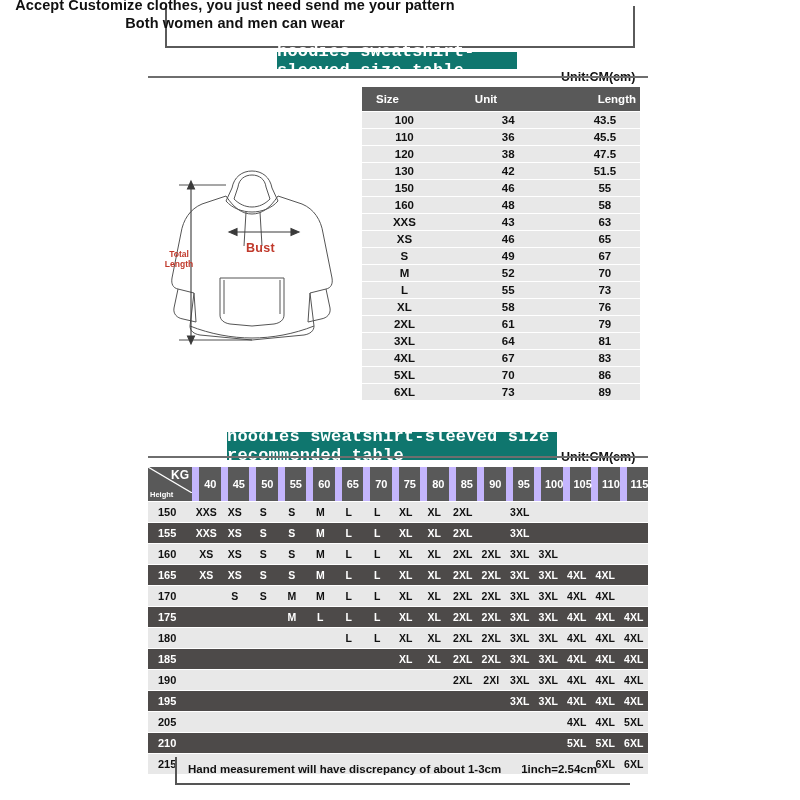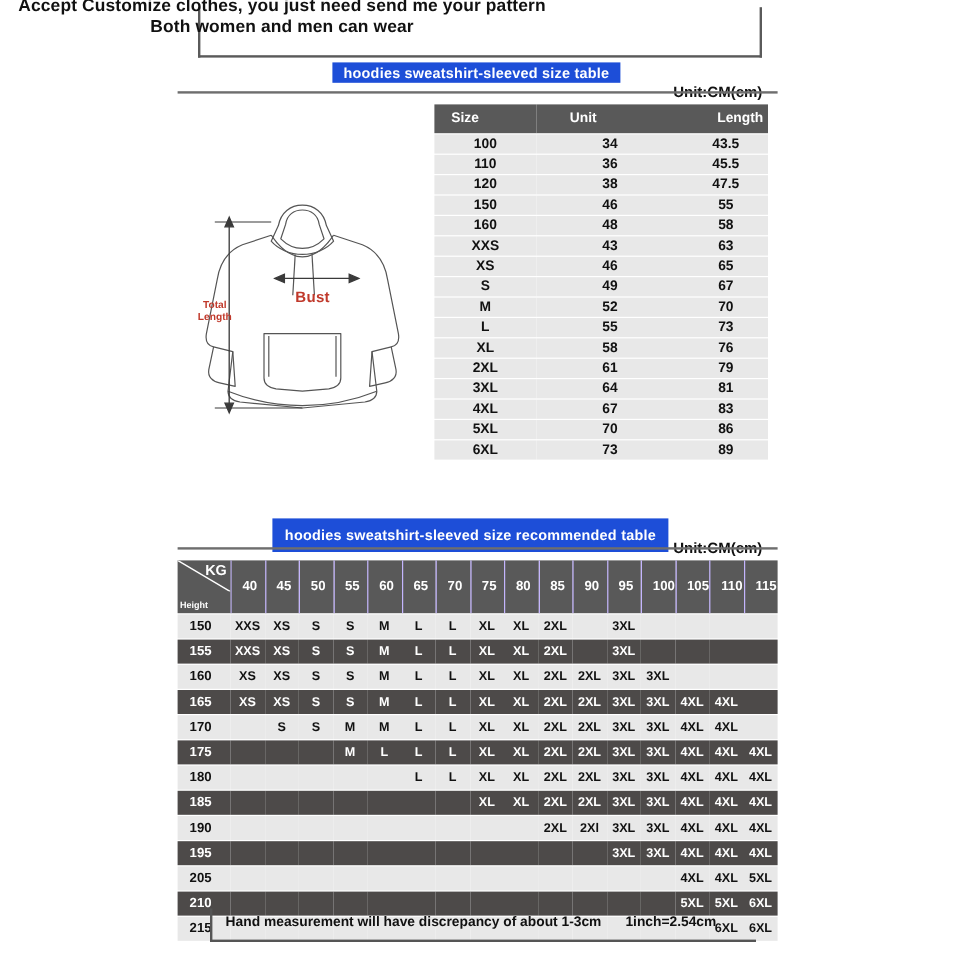--- a/index.html
+++ b/index.html
@@ -45,28 +45,29 @@
     font-weight: bold;
     line-height: 18px;
     letter-spacing: 0.1px;
     color: #111;
   }
   .top-banner-text .l2 { display: block; }
 
   
   .sec-bar {
     position: absolute;
-    background: #1d4ed8;
+    background: #0f766e;
     color: #ffffff;
-    font-size: 12px;
+    font-size: 17px;
     font-weight: bold;
     display: flex;
     align-items: center;
     justify-content: center;
     letter-spacing: 0.2px;
+    font-family: Liberation Mono, monospace;
   }
   .sec-unit {
     position: absolute;
     font-size: 12.5px;
     font-weight: bold;
     color: #111;
     margin-top: 16px;
   }
   .rule {
     position: absolute;
@@ -153,23 +154,23 @@
     padding: 0;
     background: #595959;
     position: relative;
   }
   .rec-table th.wcol {
     background: #595959;
     color: #fff;
     font-weight: bold;
     font-size: 11px;
     height: 26px;
-    padding: 9px;
-    text-align: left;
-    border-left: 1px solid #c4b5fd;
+    padding: 4px;
+    text-align: right;
+    border-left: 7px solid #c4b5fd;
   }
   .corner-inner { position: absolute; inset: 0; }
   .corner-kg {
     position: absolute; right: 3px; top: 1px;
     color: #fff; font-size: 12px; font-weight: bold; padding-left: 12px;
   }
   .corner-h {
     position: absolute; left: 2px; bottom: 2px;
     color: #fff; font-size: 7.5px; font-weight: bold;
   }
@@ -288,20 +289,25 @@
         </tr>
         <tr>
           <td class="c-size">110</td>
           <td class="c-chest">36</td>
           <td class="c-length">45.5</td>
         </tr>
         <tr>
           <td class="c-size">120</td>
           <td class="c-chest">38</td>
           <td class="c-length">47.5</td>
+        </tr>
+        <tr>
+          <td class="c-size">130</td>
+          <td class="c-chest">42</td>
+          <td class="c-length">51.5</td>
         </tr>
         <tr>
           <td class="c-size">150</td>
           <td class="c-chest">46</td>
           <td class="c-length">55</td>
         </tr>
         <tr>
           <td class="c-size">160</td>
           <td class="c-chest">48</td>
           <td class="c-length">58</td>

